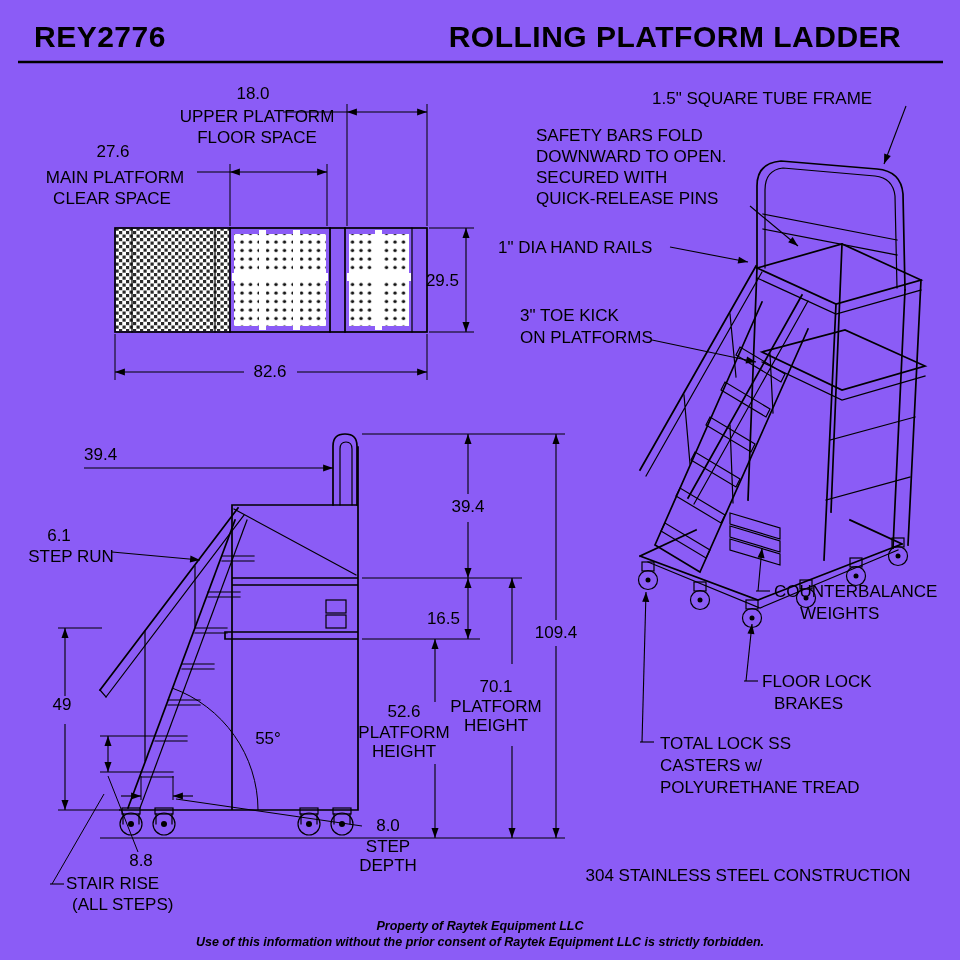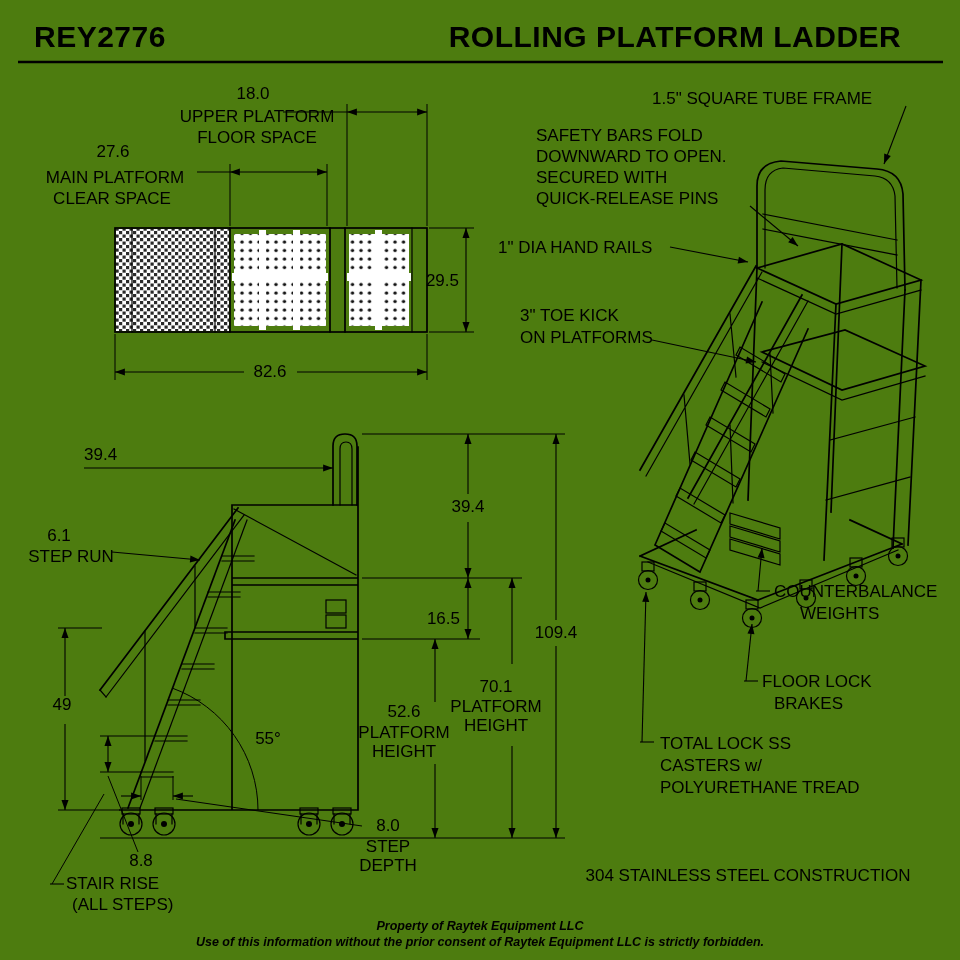--- a/index.html
+++ b/index.html
@@ -1,16 +1,16 @@
 <!DOCTYPE html>
 <html><head>
 <meta charset="utf-8">
 <style>
   html,body{margin:0;padding:0;background:#fff;}
-  .sheet{position:relative;width:960px;height:960px;background:#4d7c0f;overflow:hidden;}
+  .sheet{position:relative;width:960px;height:960px;background:#8b5cf6;overflow:hidden;}
   .sheet > svg{position:absolute;left:0;top:0;}
   text{font-family:"Liberation Sans","DejaVu Sans",sans-serif;fill:#000;}
   .h1{font-size:30px;font-weight:bold;letter-spacing:.5px;}
   .lbl{font-size:17px;}
   .foot{font-size:12.5px;font-weight:bold;font-style:italic;}
   .ln{stroke:#000;stroke-width:1.7;fill:none;stroke-linecap:square;}
   .md{stroke:#000;stroke-width:1.2;fill:none;stroke-linecap:square;}
   .dim{stroke:#000;stroke-width:1.1;fill:none;}
   .thin{stroke:#000;stroke-width:1;fill:none;}
 </style>

